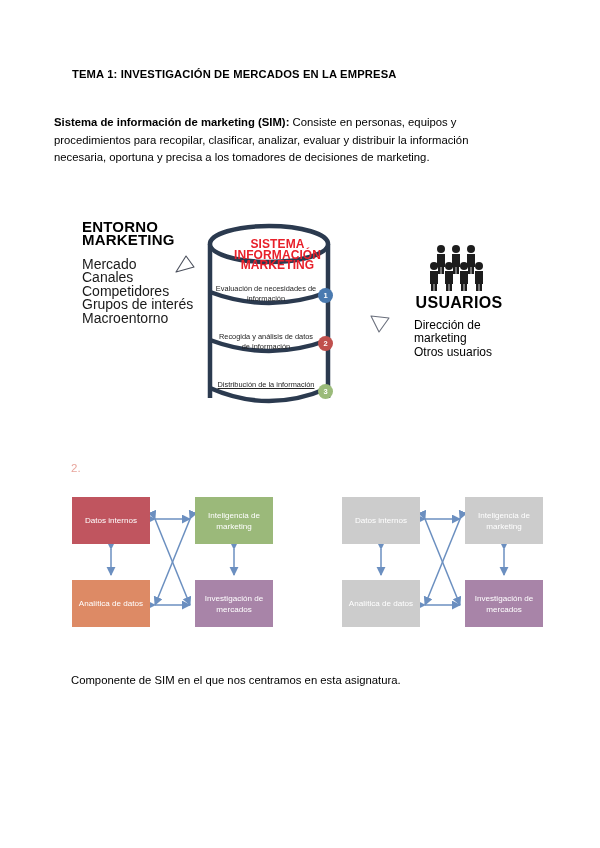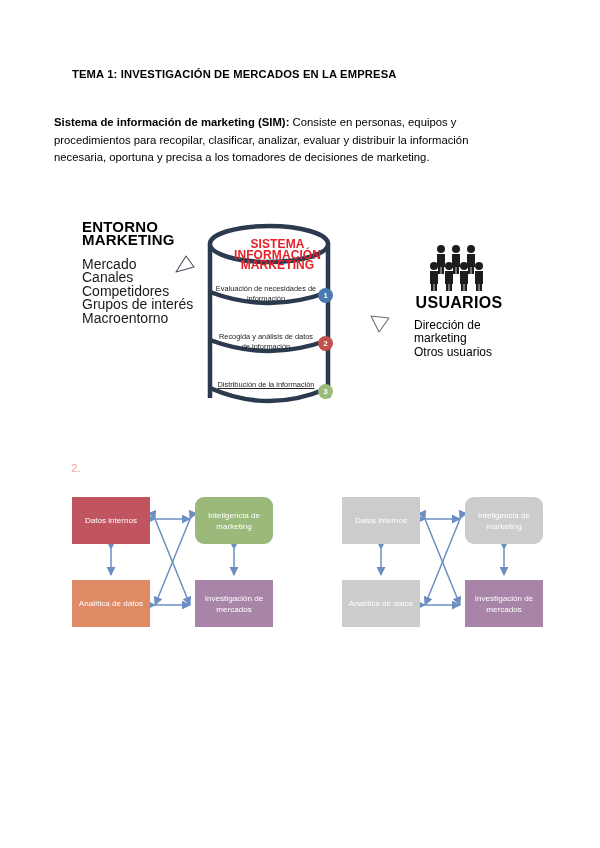--- a/index.html
+++ b/index.html
@@ -189,21 +189,21 @@
     align-items: center;
     justify-content: center;
     text-align: center;
     color: #ffffff;
     font-size: 8.1px;
     line-height: 11px;
     padding: 0 3px;
     box-sizing: border-box;
   }
   .bx-tl { left: 0;    top: 0;  }
-  .bx-tr { left: 123px; top: 0; border-radius: 9px;  }
+  .bx-tr { left: 123px; top: 0;  }
   .bx-bl { left: 0;    top: 83px; }
   .bx-br { left: 123px; top: 83px; }
 
   .arrows-svg {
     position: absolute;
     left: 0; top: 0;
     width: 205px;
     height: 130px;
     pointer-events: none;
   }
@@ -380,14 +380,15 @@
         <line x1="83" y1="22" x2="118" y2="108"></line>
         <line x1="118" y1="22" x2="83" y2="108"></line>
       </g>
     </svg>
     <div class="bx bx-tl" style="background: rgb(204, 204, 204);">Datos internos</div>
     <div class="bx bx-tr" style="background: rgb(204, 204, 204);">Inteligencia de marketing</div>
     <div class="bx bx-bl" style="background: rgb(204, 204, 204);">Analítica de datos</div>
     <div class="bx bx-br" style="background: rgb(168, 132, 168);">Investigación de mercados</div>
   </div>
 
+  <div class="caption">Componente de SIM en el que nos centramos en esta asignatura.</div>
 
 </div>
 
 </body></html>

